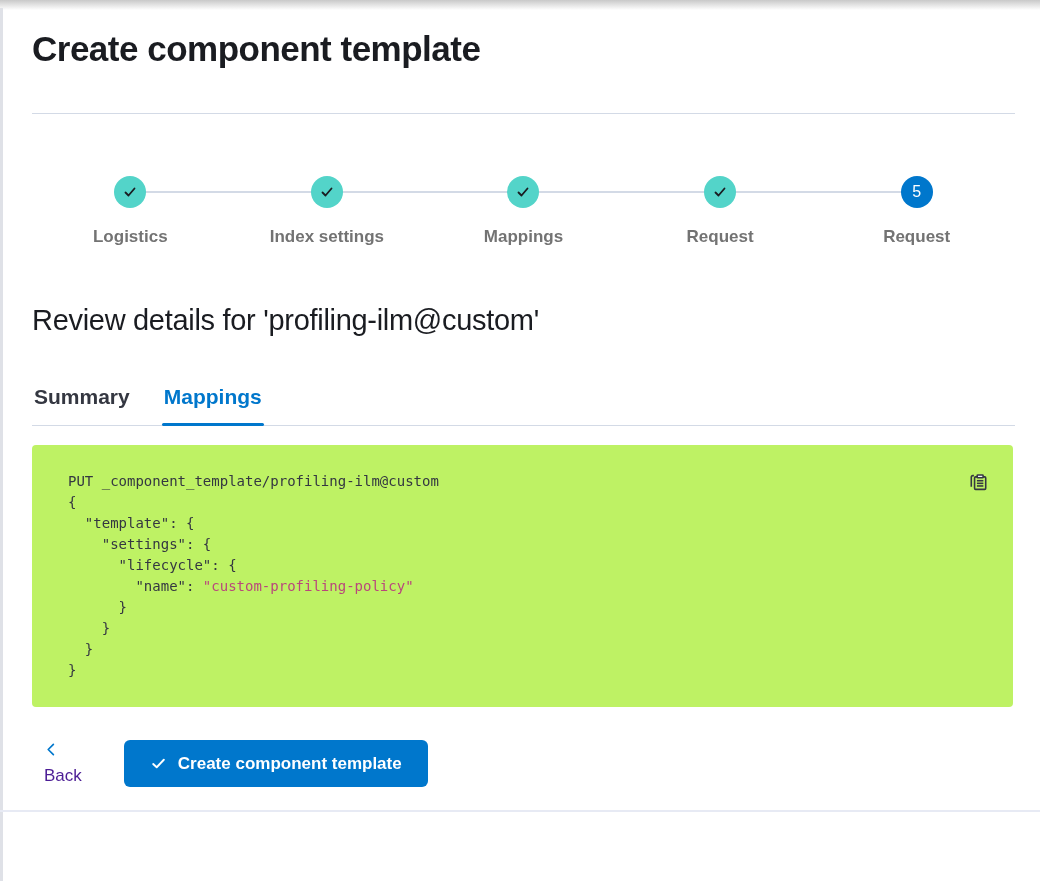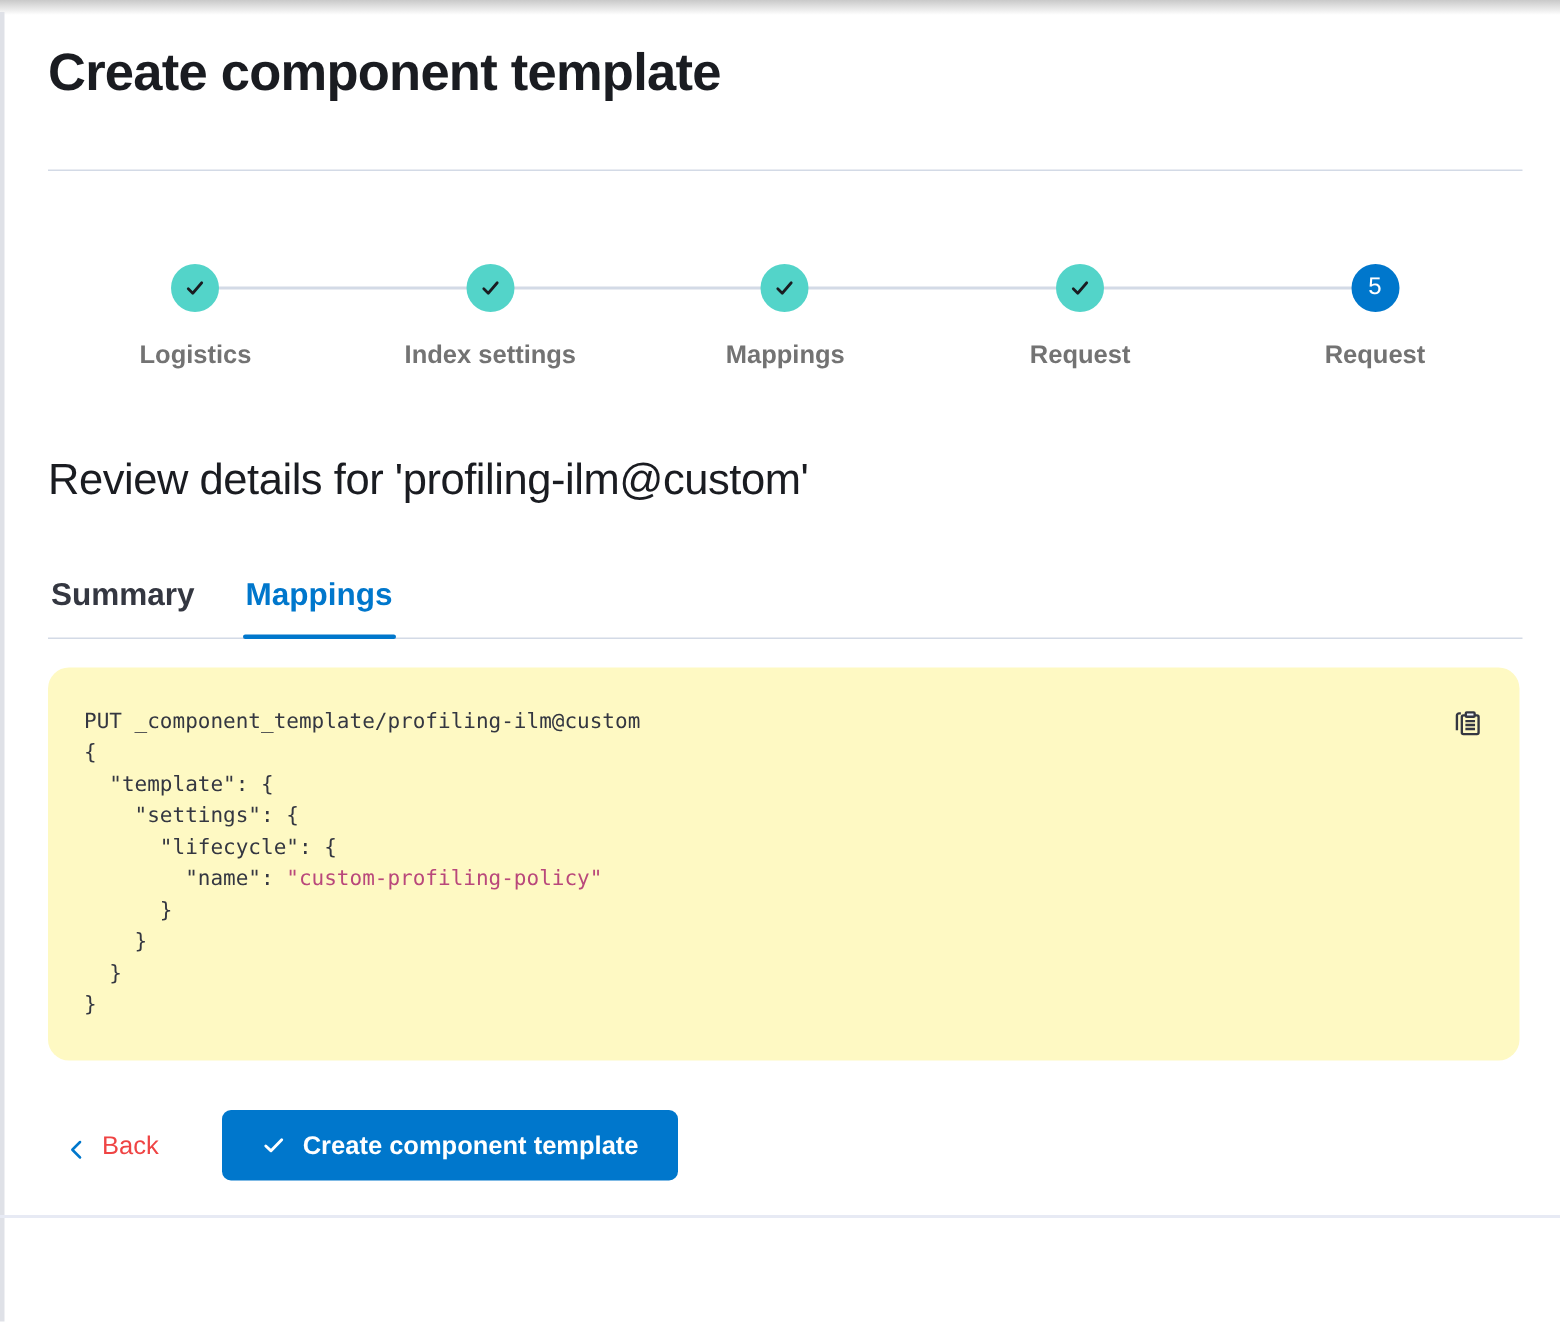--- a/index.html
+++ b/index.html
@@ -64,41 +64,42 @@
   .tab.active::after {
     content: ""; position: absolute; left: 0; right: 0; bottom: -1px;
     height: 3px; background: #0077cc; border-radius: 2px;
   }
 
   
   .request-description { margin-top: 26px; font-size: 18px; line-height: 24px; color: #343741; }
 
   
   .code-block {
-    margin-top: 19px; margin-right: 2px; background: #fef9c3;
-    border-radius: 14px; padding: 26px 24px; position: relative;
+    margin-top: 19px; margin-right: 2px; background: #bef264;
+    border-radius: 4px; padding: 26px 36px; position: relative;
   }
   .code-line {
     font-family: "DejaVu Sans Mono", "Liberation Mono", monospace;
     font-size: 14px; line-height: 21px; white-space: pre; color: #343741;
   }
   .code-string { color: #b9487b; }
   .copy-btn {
     position: absolute; top: 24px; right: 22px;
     background: none; border: none; cursor: pointer; padding: 2px;
     line-height: 0;
   }
 
   
   .footer-actions { display: flex; align-items: center; margin-top: 33px; }
   .back-btn {
     background: none; border: none; cursor: pointer;
-    display: flex; align-items: flex-end; gap: 9px;
-    font-family: inherit; font-size: 17px; font-weight: 500; color: #ef4444;
+    display: flex; align-items: flex-start; gap: 9px;
+    font-family: inherit; font-size: 17px; font-weight: 500; color: #4c1d95;
     padding: 0 12px;
+    flex-direction: column;
   }
   .submit-btn {
     margin-left: 30px; height: 47px; padding: 0 26px;
     background: #0077cc; color: #ffffff; border: none; border-radius: 6px;
     display: flex; align-items: center; gap: 11px; cursor: pointer;
     font-family: inherit; font-size: 17px; font-weight: 600;
   }
   .bottom-divider { border: none; border-top: 2px solid #e7eaf4; margin-top: 23px; margin-left: -32px; margin-right: -25px; }
 
   .icon { display: inline-flex; line-height: 0; }

